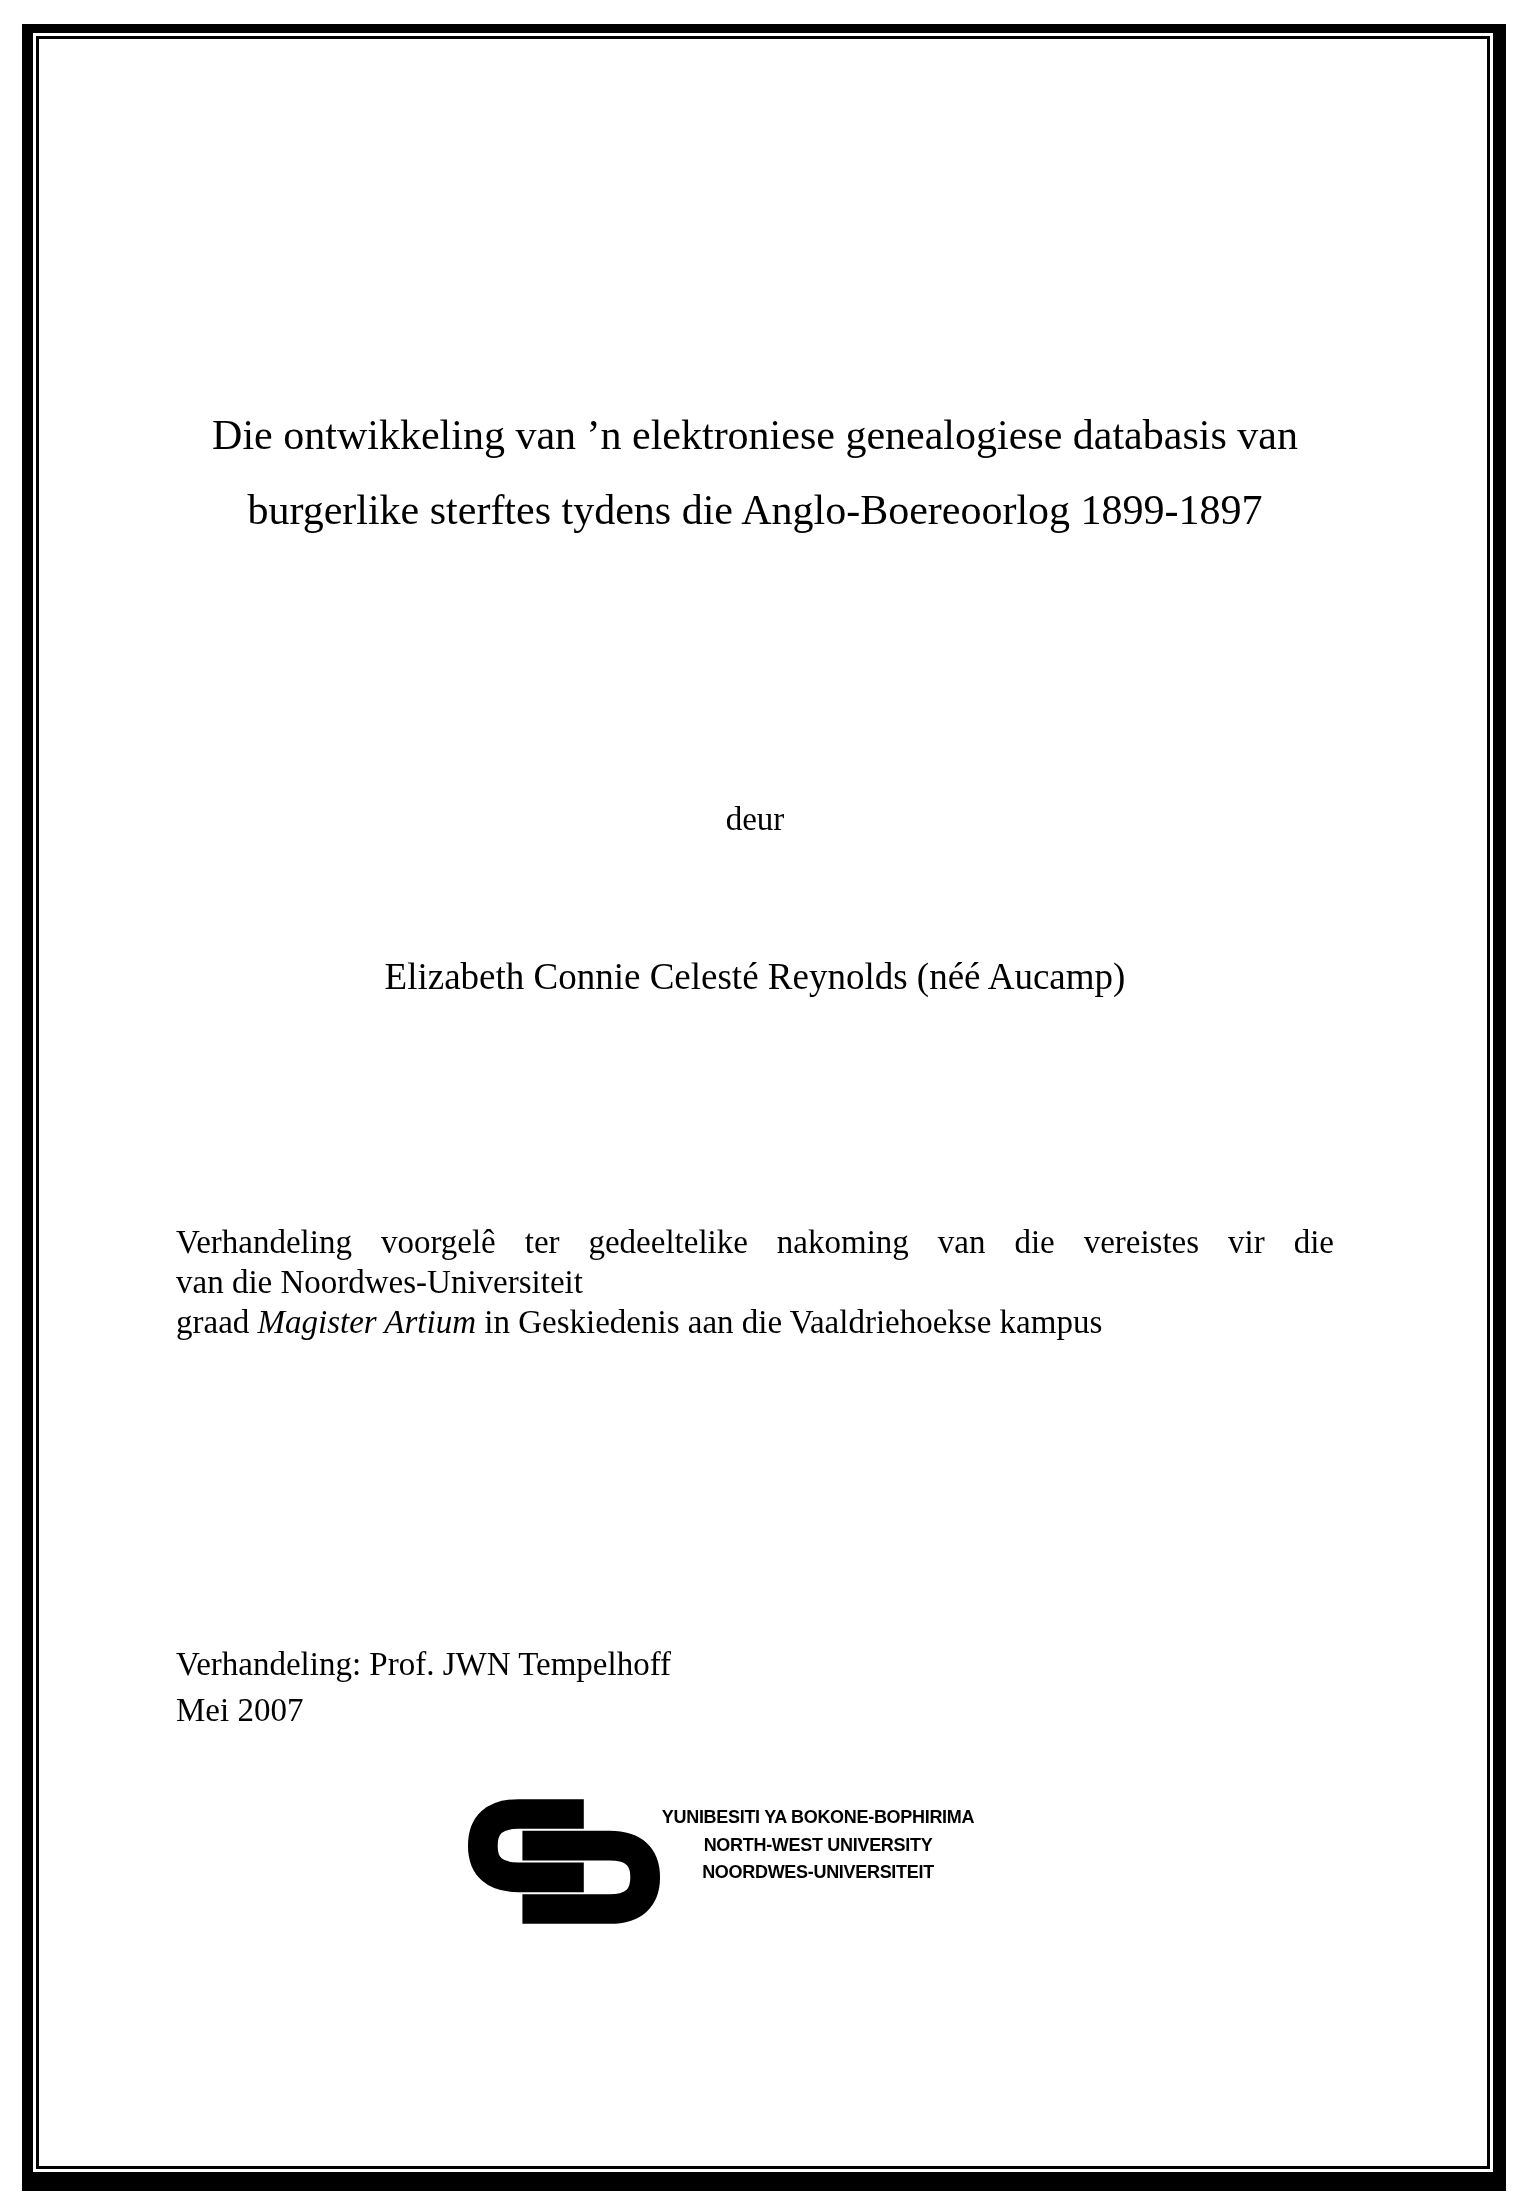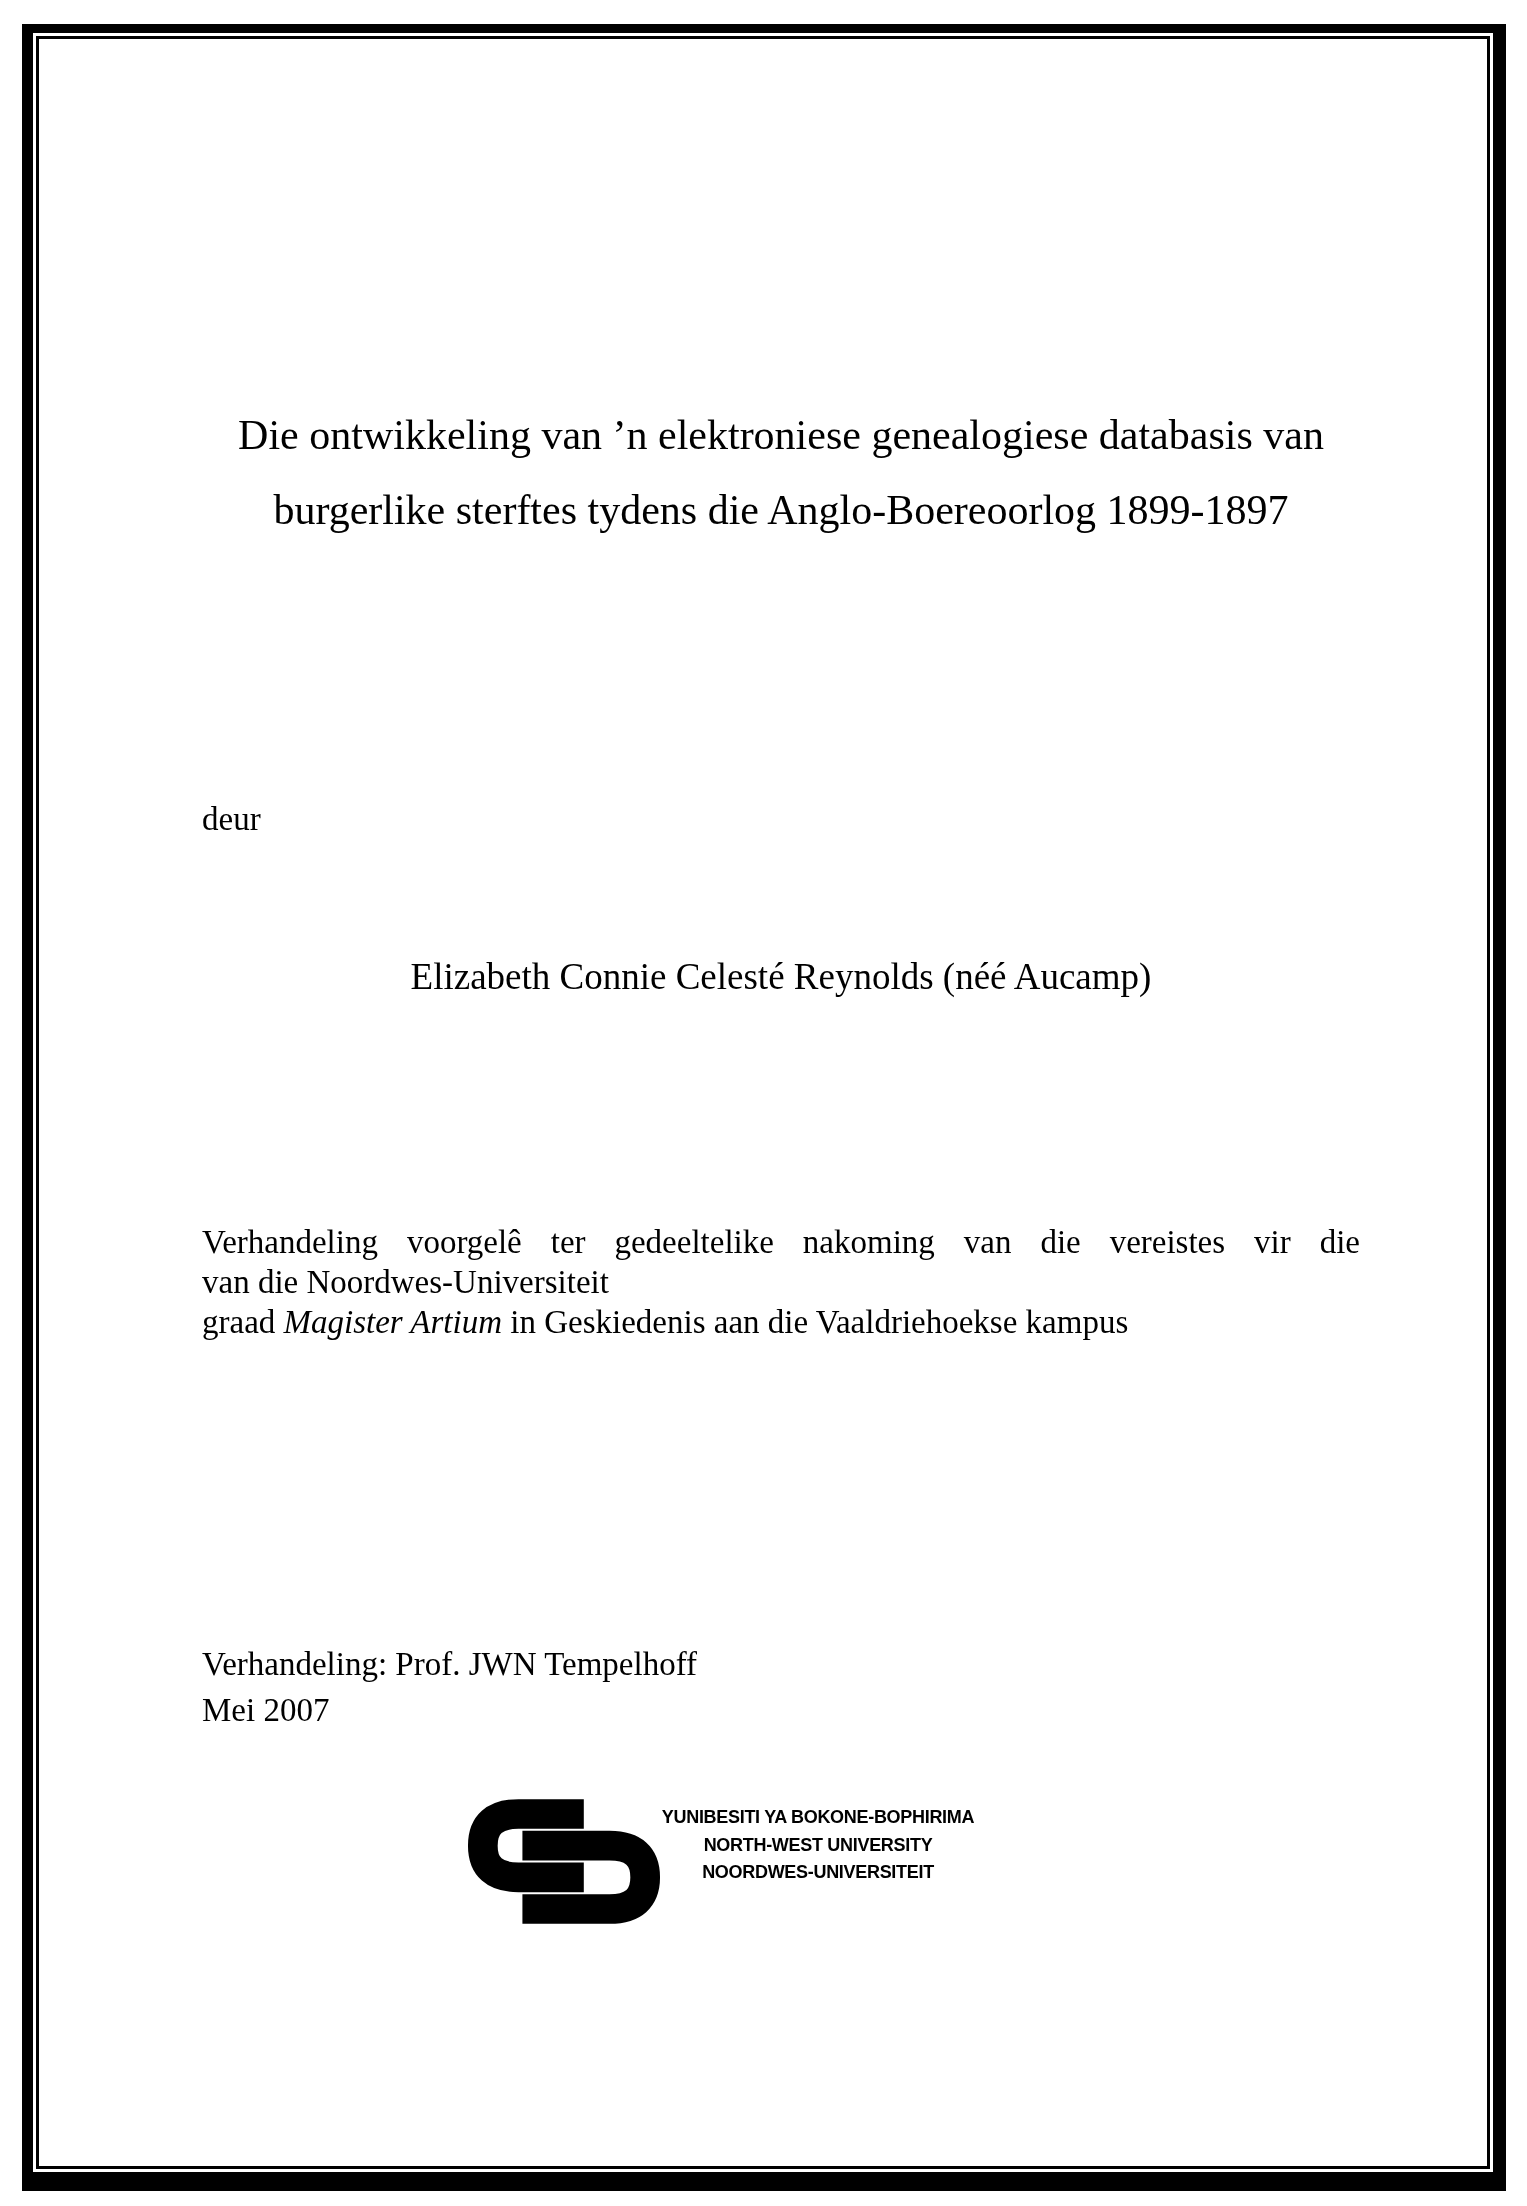--- a/index.html
+++ b/index.html
@@ -27,33 +27,34 @@
     border-color: #000;
     border-width: 9px 13px 19px 11px;
   }
   .frame-inner {
     position: absolute;
     inset: 3px;
     border: 3px solid #000;
   }
   .block { position: absolute; }
   .col {
-    left: 202px;
+    left: 176px;
     width: 1158px;
   }
   .title {
     top: 398px;
     font-size: 42px;
     line-height: 75px;
     text-align: center;
   }
   .byline {
     top: 797px;
     font-size: 33px;
     line-height: 45px;
+    text-align: center;
   }
   .author {
     top: 952px;
     font-size: 37px;
     line-height: 50px;
     text-align: center;
   }
   .statement {
     top: 1222px;
     font-size: 33px;

